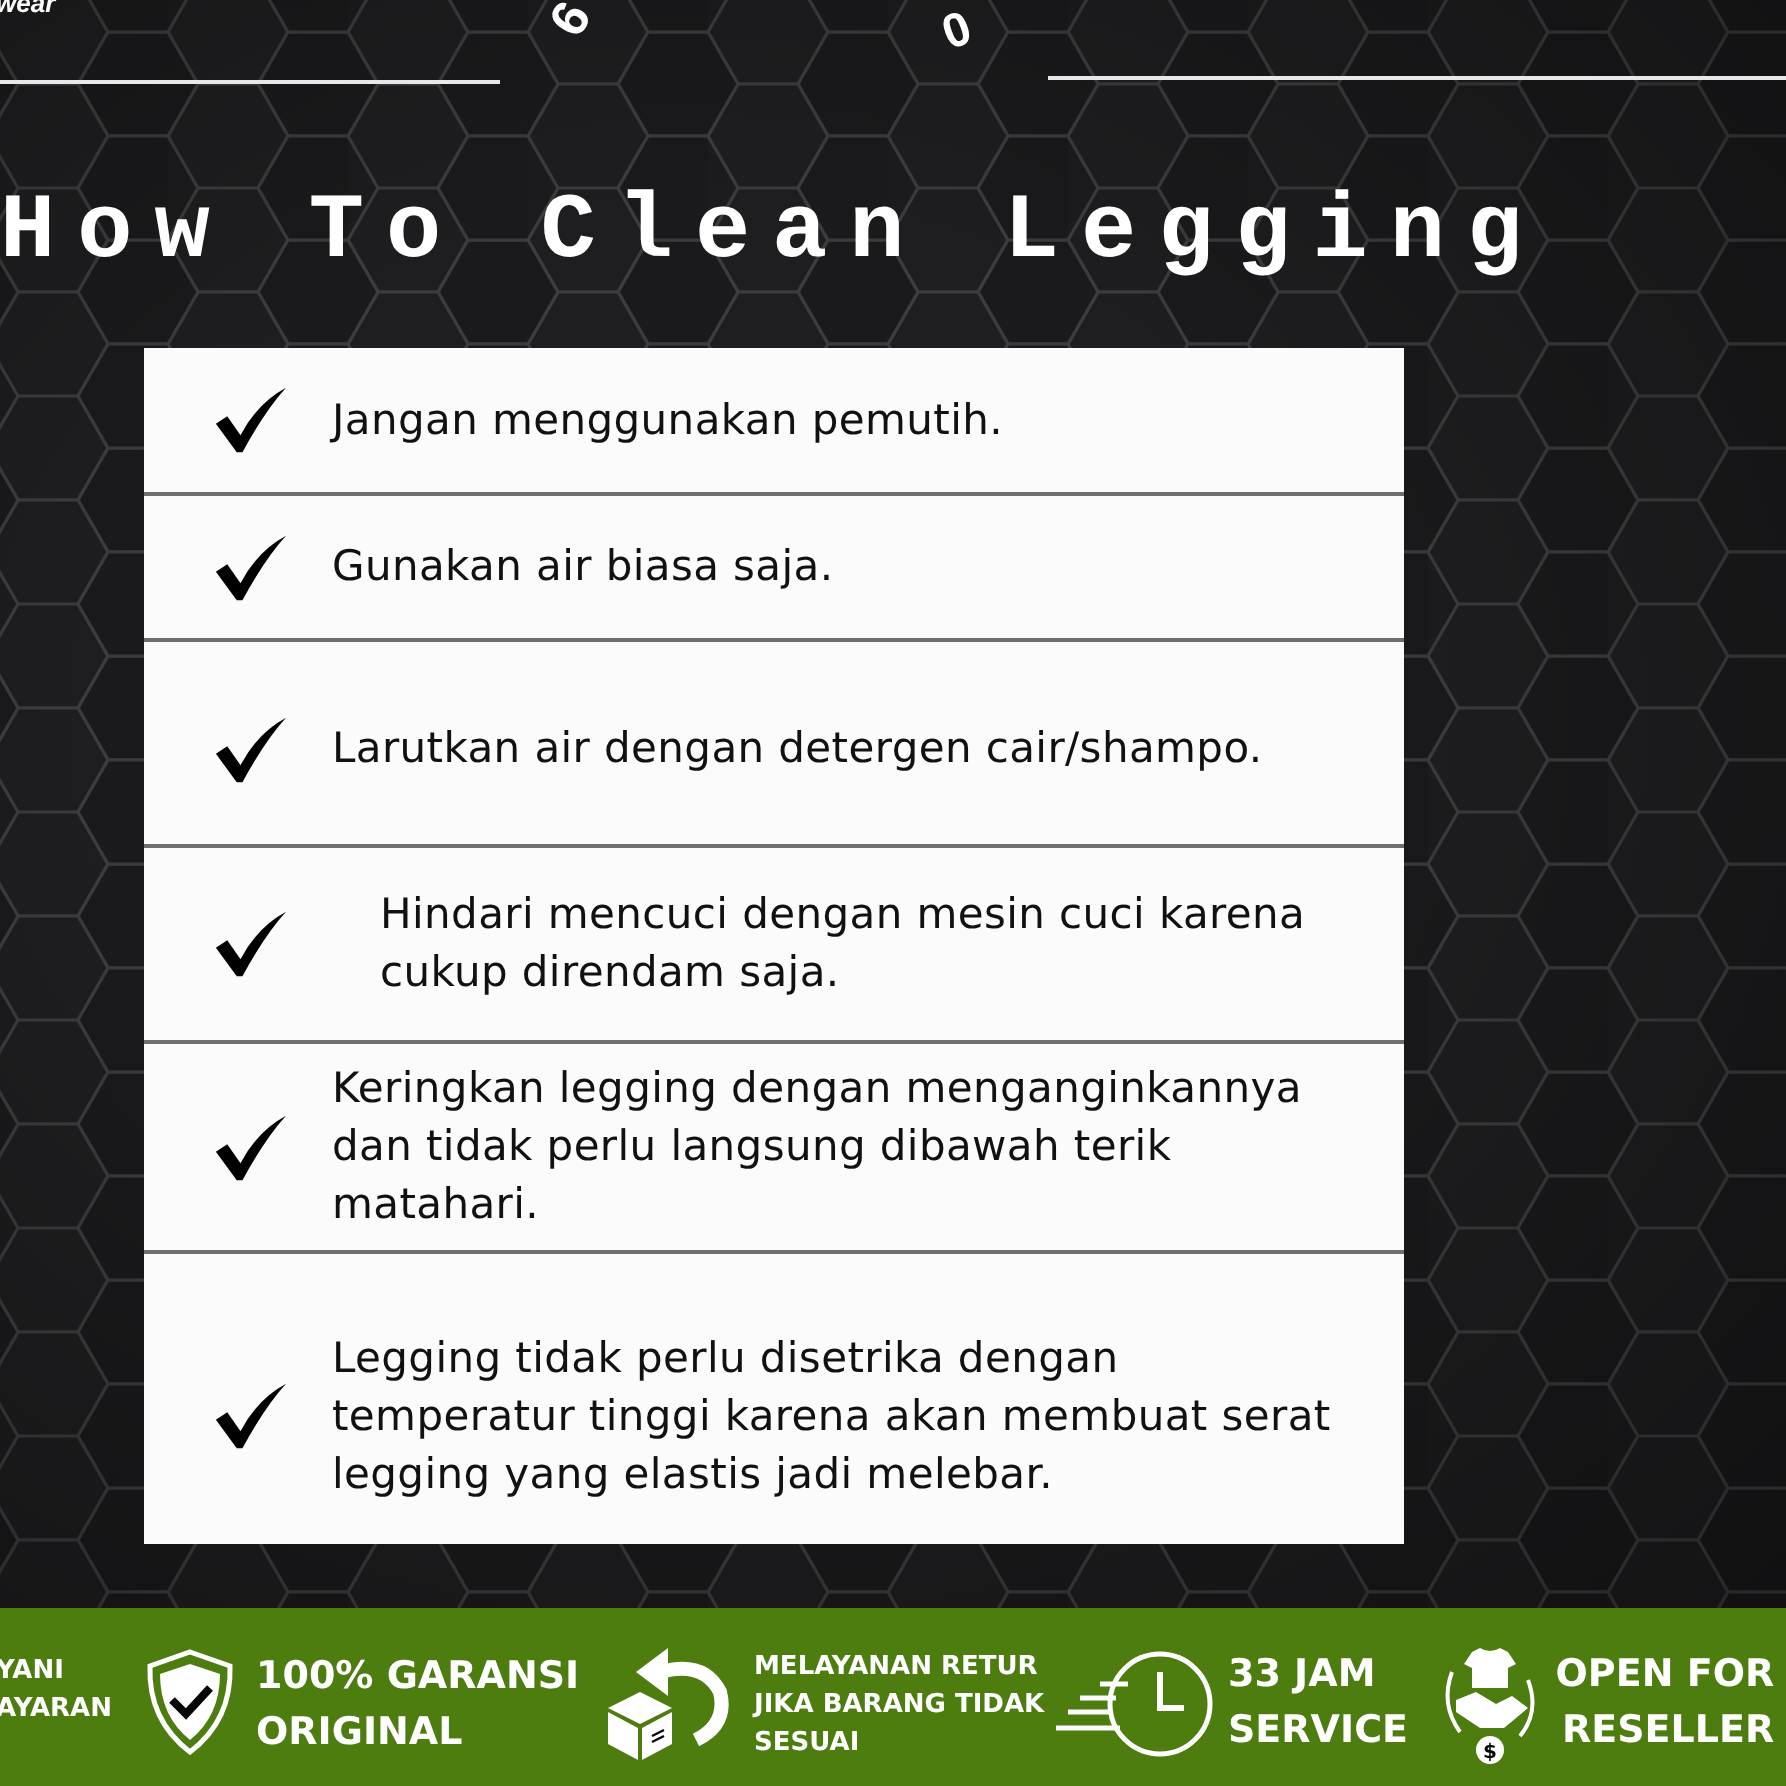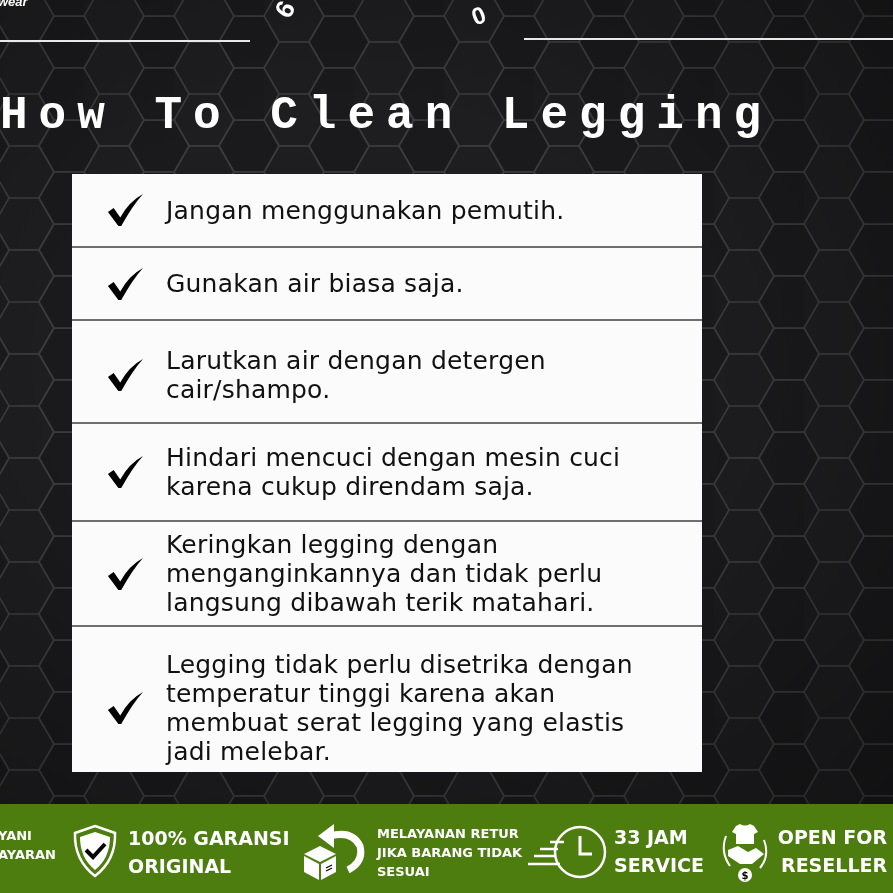--- a/index.html
+++ b/index.html
@@ -51,21 +51,21 @@
       box-sizing: border-box;
       border-bottom: 2px solid #6f6f6f;
     }
     .row:last-child { border-bottom: none; }
     .check {
       width: 94px; flex: 0 0 94px;
       display: flex; justify-content: center; padding-left: 12px; box-sizing: border-box;
     }
     .check svg { width: 38px; height: 36px; }
     .row-text {
-      color: #111; font-size: 25px; line-height: 29px;
+      color: #111; font-size: 21px; line-height: 29px;
       font-family: "DejaVu Sans", sans-serif;
       letter-spacing: 0.2px;
       padding-right: 30px;
     }
     .footer {
       position: absolute; left: 0; top: 804px; width: 893px; height: 89px;
       background: #4d7c0f;
     }
     .f-item { position: absolute; color: #fff; font-weight: bold; font-family: "DejaVu Sans", sans-serif; }
     .f-text-small { font-size: 13px; line-height: 19px; }
@@ -118,21 +118,21 @@
     <div class="row-text">Gunakan air biasa saja.</div>
   </div>
   <div class="row" style="top:153px; height:97px;">
     <div class="check">
       <svg viewBox="0 0 40 38">
           <path d="M2 21 L8 17 L15 27 Q24 10 39 2 Q28 14 16 36 L13 36 Z" fill="#000"></path>
         </svg>
     </div>
     <div class="row-text">Larutkan air dengan detergen cair/shampo.</div>
   </div>
-  <div class="row" style="top:250px; height:98px;">
+  <div class="row" style="top:250px; height:98px;gap:24px;">
     <div class="check">
       <svg viewBox="0 0 40 38">
           <path d="M2 21 L8 17 L15 27 Q24 10 39 2 Q28 14 16 36 L13 36 Z" fill="#000"></path>
         </svg>
     </div>
     <div class="row-text">Hindari mencuci dengan mesin cuci karena cukup direndam saja.</div>
   </div>
   <div class="row" style="top:348px; height:105px;">
     <div class="check">
       <svg viewBox="0 0 40 38">

